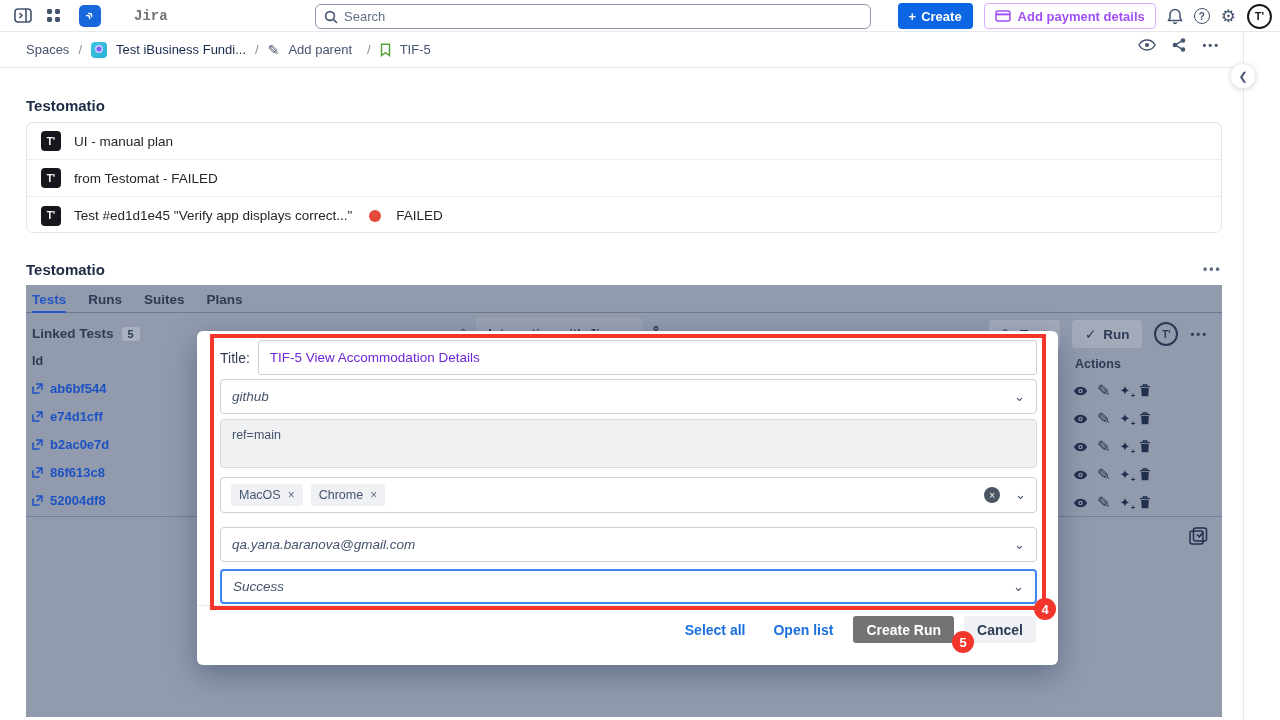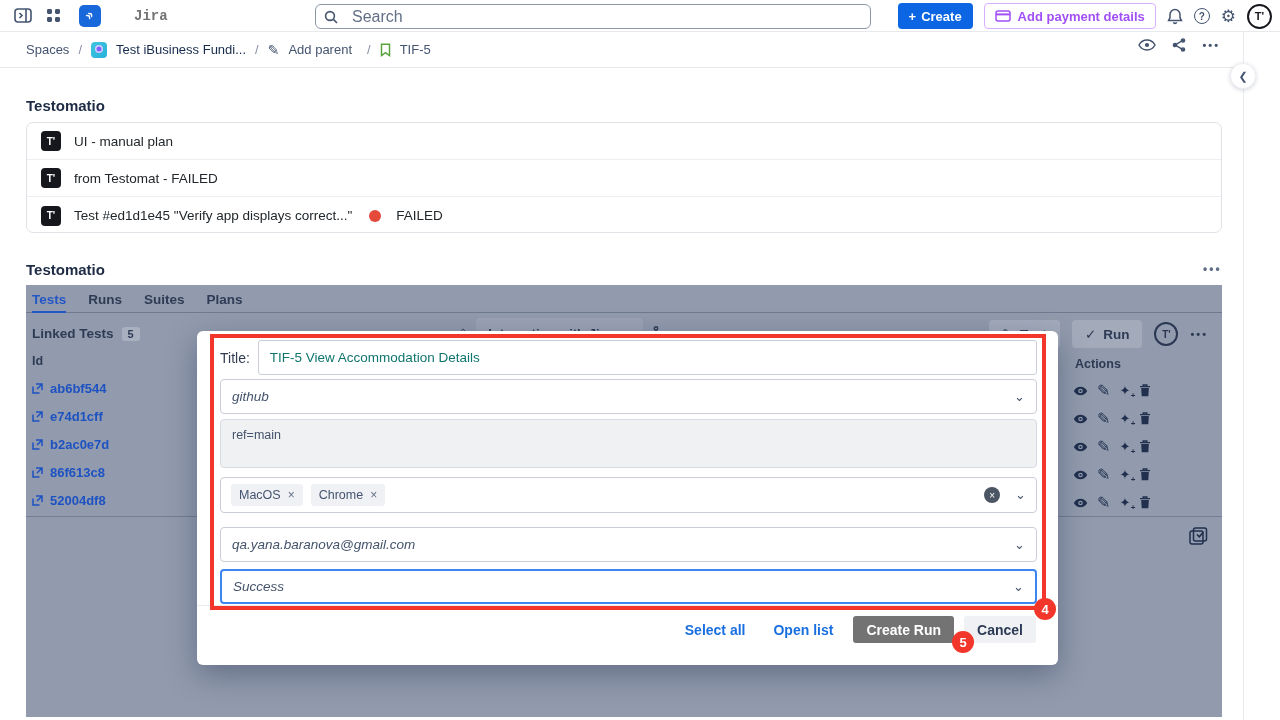--- a/index.html
+++ b/index.html
@@ -12,22 +12,22 @@
             border-bottom:1px solid #e7e9ec; background:#fff; display:flex; align-items:center; }
   .tb-left { display:flex; align-items:center; gap:14px; padding-left:14px; }
   .icon-btn { display:inline-flex; align-items:center; justify-content:center; cursor:pointer; }
   .jira-logo { width:22px; height:22px; border-radius:5px; background:#1868db;
                display:flex; align-items:center; justify-content:center; }
   .jira-logo span { color:#fff; font-weight:bold; font-size:13px; transform:rotate(-45deg) translateY(-1px); }
   .app-name { font-weight:bold; font-size:14px; color:#737373; margin-left:19px;font-family:Liberation Mono, monospace; }
   .searchbox { position:absolute; left:315px; top:4px; width:556px; height:25px;
                border:1px solid #8c97a9; border-radius:6px; display:flex; align-items:center;
                padding:0 8px; gap:6px; background:#fff; }
-  .searchbox input { border:none; outline:none; flex:1; font-size:16px; color:#b91c1c;
-                     font-family:inherit; background:transparent;margin-left:8px; }
+  .searchbox input { border:none; outline:none; flex:1; font-size:13px; color:#b91c1c;
+                     font-family:inherit; background:transparent; }
   .searchbox input::placeholder { color:#626f86; }
   .tb-right { position:absolute; right:8px; top:0; height:32px; display:flex; align-items:center; gap:11px; }
   .btn-create { height:26px; background:#0c66e4; color:#fff; border:none; border-radius:4px;
                 font-size:13px; font-weight:bold; display:flex; align-items:center; gap:5px;
                 padding:0 11px; cursor:pointer; font-family:inherit; }
   .btn-payment { height:26px; background:#fff; color:#a14ff6; border:1px solid #d8b0fb; border-radius:4px;
                  font-size:13px; font-weight:bold; display:flex; align-items:center; gap:7px;
                  padding:0 10px; cursor:pointer; font-family:inherit; }
   .q-circle { width:16px; height:16px; border:1.6px solid #44546f; border-radius:50%;
               font-size:10px; font-weight:bold; color:#44546f; display:flex; align-items:center; justify-content:center; }
@@ -102,21 +102,21 @@
   .p-divider { position:absolute; left:0; top:231px; width:100%; height:1px; background:rgba(46,59,85,.3); }
   .selall { position:absolute; left:1163px; top:242px; cursor:pointer; }
 
   
   .modal { position:absolute; left:197px; top:331px; width:861px; height:334px; background:#fff;
            border-radius:6px; box-shadow:0 10px 30px rgba(9,30,66,.35); z-index:10; }
   .m-row { position:absolute; left:23px; width:817px; }
   .title-row { top:9px; height:35px; display:flex; align-items:center; gap:8px; }
   .m-label { font-size:14px; color:#323d52; white-space:nowrap; }
   .m-input { flex:1; height:35px; border:1px solid #c9ced8; border-radius:3px; padding:16px 11px;
-             font-size:13.5px; color:#0f766e; font-family:inherit; outline:none; }
+             font-size:13.5px; color:#6d28d9; font-family:inherit; outline:none; }
   .m-select { border:1px solid #c9ced8; border-radius:4px; height:35px; display:flex; align-items:center;
               padding:0 11px; font-size:13.5px; color:#44536b; cursor:pointer; background:#fff;font-style:italic; }
   .m-select .grow { flex:1; }
   .chev { color:#44536b; font-size:13px; line-height:0; }
   .sel-runner { top:48px; }
   .m-textarea { top:88px; height:49px; background:#f0f1f3; border:1px solid #d8dce2; border-radius:4px;
                 font-size:12.5px; color:#44536b; padding:8px 11px; font-family:inherit; resize:none;
                 width:817px; outline:none; }
   .chips-row { top:146px; height:36px; border:1px solid #c9ced8; border-radius:4px; display:flex;
                align-items:center; gap:8px; padding:0 10px; cursor:pointer; }

